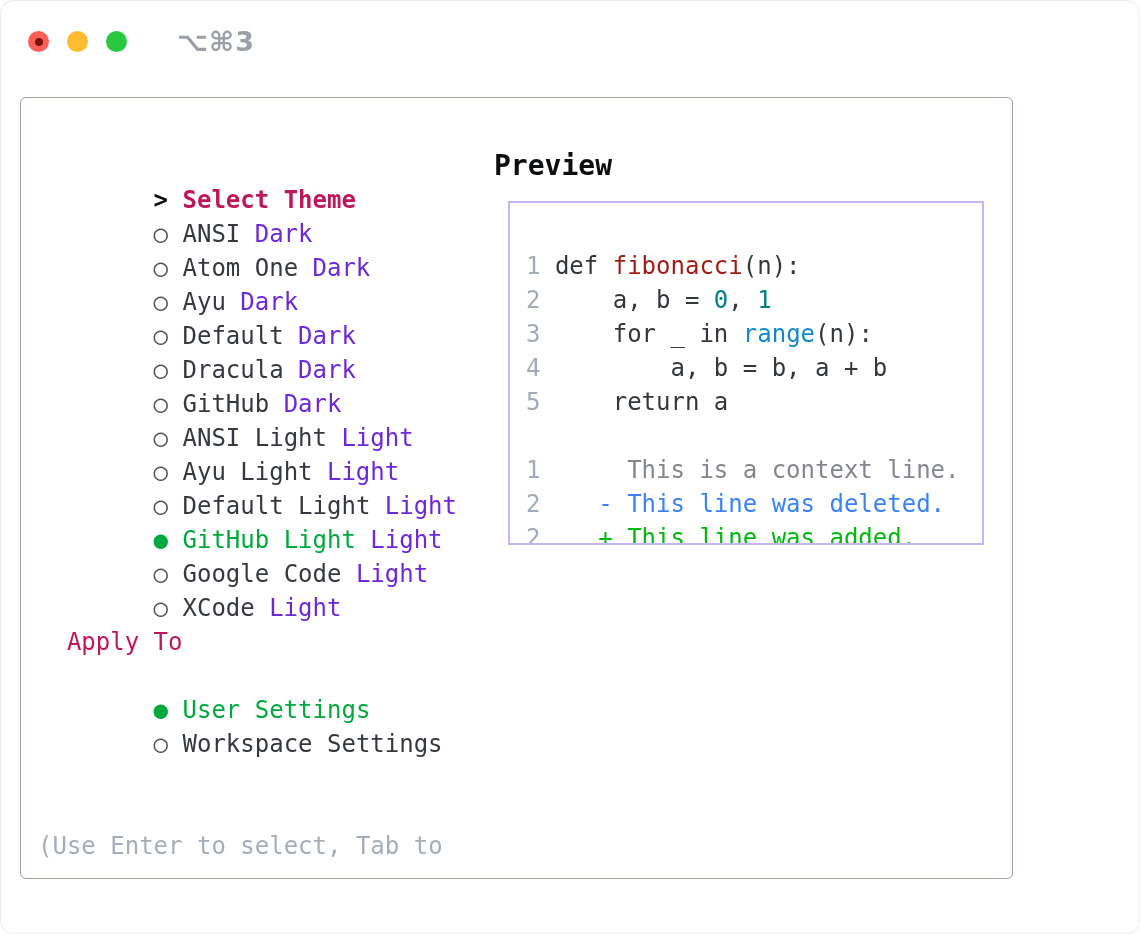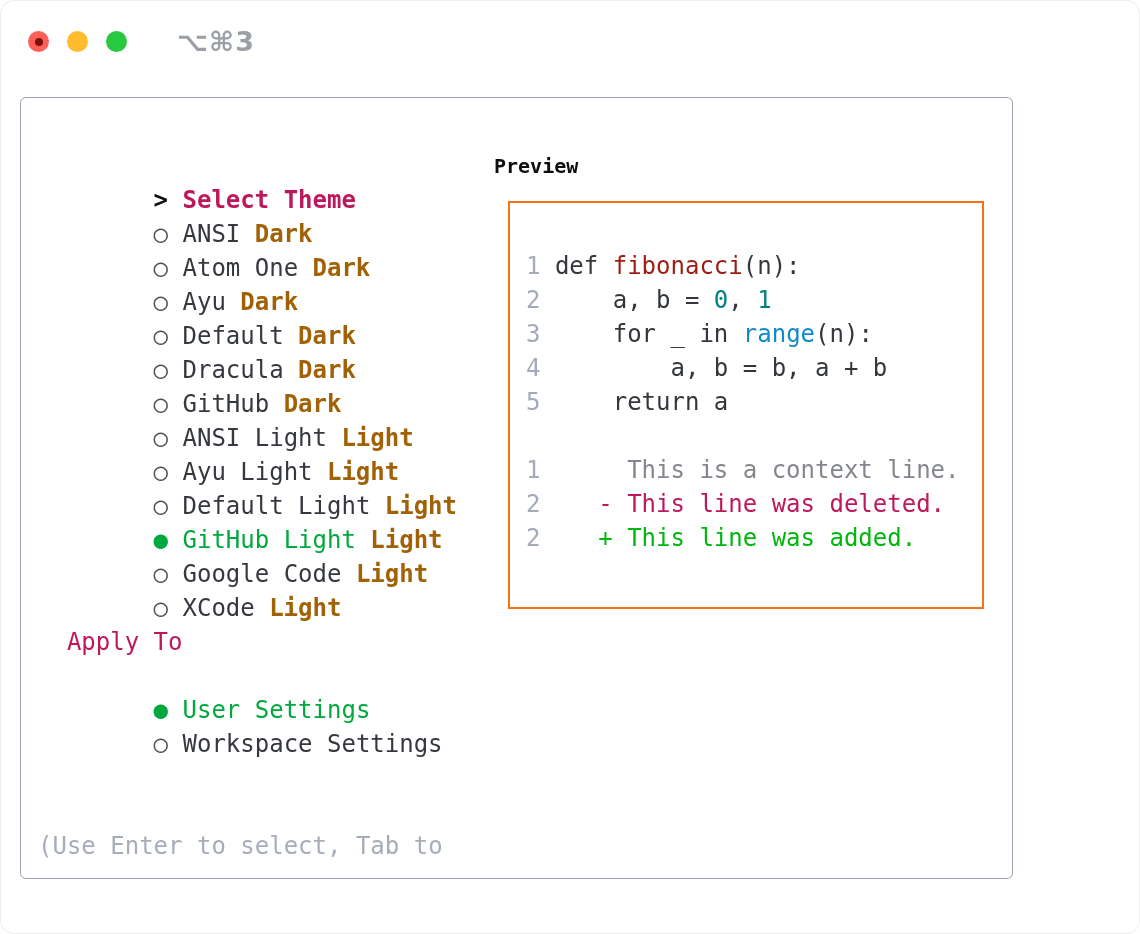--- a/index.html
+++ b/index.html
@@ -22,42 +22,42 @@
   .panel{position:absolute;left:20px;top:97px;width:993px;height:782px;box-sizing:border-box;
          border:1.5px solid #9aa3ae;border-radius:6px;background:#ffffff;}
 
   
   .left-col{position:absolute;left:17px;top:51px;width:455px;font-size:24px;line-height:34px;color:#35393f;}
   .row{height:34px;white-space:pre;}
   .marker{display:inline-block;width:2ch;color:#4b5158;}
   .prompt{color:#0d0e10;font-weight:700;}
   .header-label{color:#be185d;font-weight:700;}
   .tname{color:#35393f;text-align:center;}
-  .ttag{color:#a16207;margin-left:1ch;font-weight:bold;}
+  .ttag{color:#6d28d9;margin-left:1ch;}
   .sel .marker,.sel .tname{color:#00a83d;}
   .section-gap{height:34px;}
   .apply-header{padding-left:2ch;color:#be185d;}
   .hint{color:#a6adb9;white-space:pre;line-height:34px;}
 
   
   .right-col{position:absolute;left:473px;top:51px;width:505px;}
-  .preview-label{height:34px;line-height:34px;font-size:20px;font-weight:700;color:#0d0e10;}
-  .preview-box{box-sizing:border-box;margin-left:14px;margin-top:18px;width:476px;height:408px;
-               border:2px solid #f97316;background:#ffffff;overflow:hidden;}
+  .preview-label{height:34px;line-height:34px;font-size:28px;font-weight:700;color:#0d0e10;}
+  .preview-box{box-sizing:border-box;margin-left:14px;margin-top:18px;width:476px;height:344px;
+               border:2px solid #c4b5fd;background:#ffffff;overflow:hidden;}
   .code{margin:0;padding:46px 0 0 16px;font-size:24px;line-height:34px;white-space:pre;
         font-family:"DejaVu Sans Mono","Liberation Mono",monospace;}
   .code-line{height:34px;}
   .ln{color:#a3abb8;}
   .pl{color:#33373c;}
   .kw{color:#33373c;}
   .fn{color:#9e1c13;}
   .num{color:#008080;}
   .bi{color:#1289c9;}
   .ctx{color:#83878d;}
-  .del{color:#be185d;}
+  .del{color:#3b82f6;}
   .add{color:#00b70d;text-align:right;}
 </style>
 </head>
 <body>
 
 <div class="window">
 
   <div class="titlebar">
     <span class="tl red">
         <span class="dot"></span>

